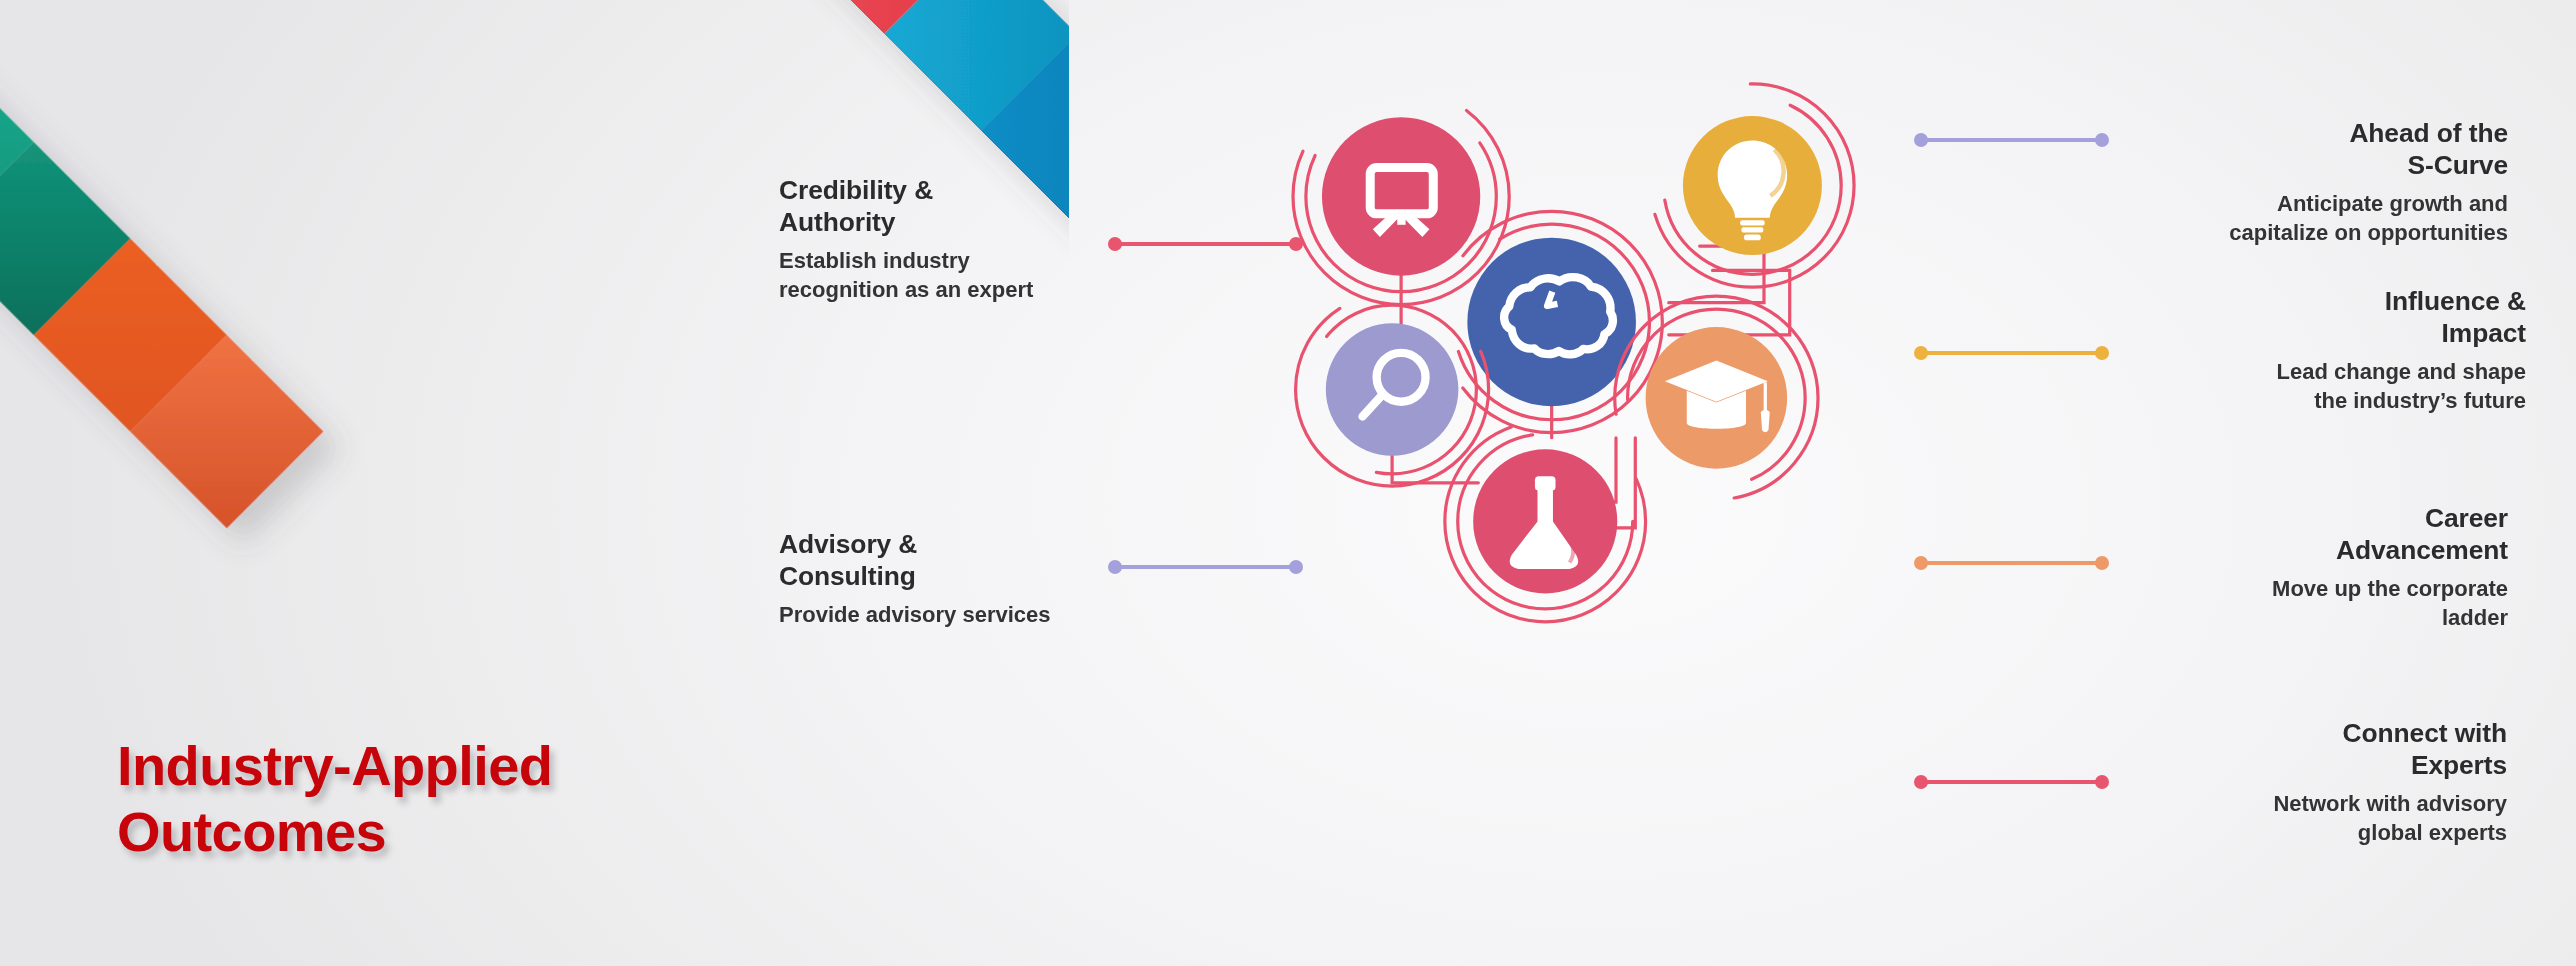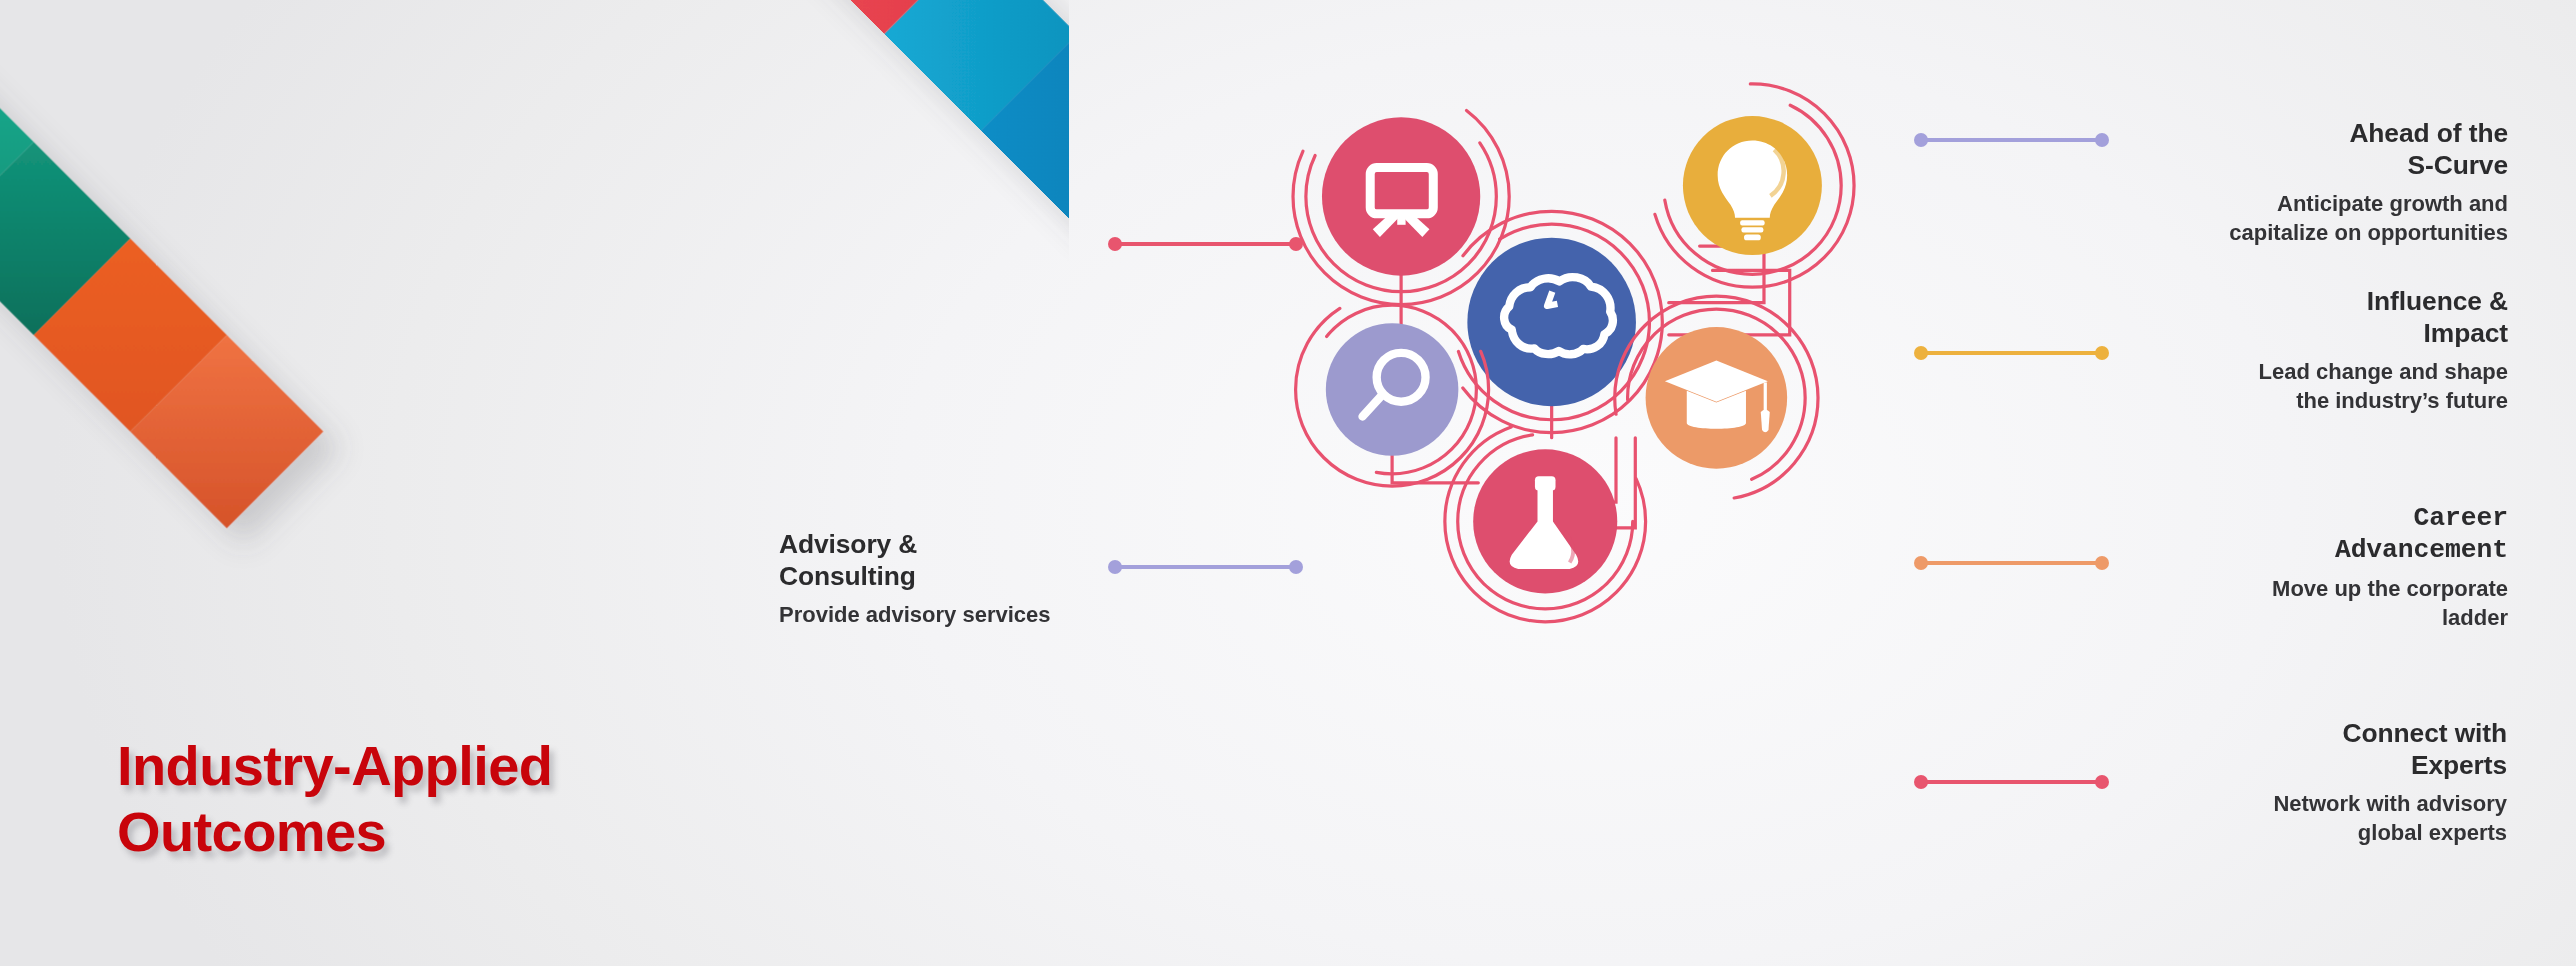--- a/index.html
+++ b/index.html
@@ -236,20 +236,26 @@
       <circle cx="420" cy="690" r="136" fill="none" stroke="#E8526F" stroke-width="5" stroke-dasharray="680 240" stroke-dashoffset="60" stroke-linecap="round"></circle>
       <circle cx="420" cy="690" r="112" fill="#DE4E6E"></circle>
       <g fill="#ffffff">
         <rect x="404" y="620" width="32" height="22" rx="6"></rect>
         <path d="M408 640 L432 640 L432 690 L468 742 q10 18 -10 22 l-80 0 q-20 -4 -10 -22 L408 690 Z"></path>
       </g>
       <path d="M450 706 q22 26 8 48" fill="none" stroke="#DE4E6E" stroke-width="6" opacity="0.5"></path>
     </g>
   </svg>
 
+  <div class="label left" style="left:779px; top:174px; width:399px;">
+    <div class="title" style="white-space:pre-line;">Credibility &amp;
+Authority</div>
+    <div class="desc" style="white-space:pre-line;">Establish industry
+recognition as an expert</div>
+  </div>
   <div class="conn" style="left:1109px; top:237px; width:193px; color:#E8556E;">
     <span class="bar"></span>
     <span class="dot a"></span>
     <span class="dot b"></span>
   </div>
 
   <div class="label left" style="left:779px; top:528px; width:399px;">
     <div class="title" style="white-space:pre-line;">Advisory &amp;
 Consulting</div>
     <div class="desc" style="white-space:pre-line;">Provide advisory services</div>
@@ -265,34 +271,34 @@
 S-Curve</div>
     <div class="desc" style="white-space:pre-line;">Anticipate growth and
 capitalize on opportunities</div>
   </div>
   <div class="conn" style="left:1915px; top:133px; width:193px; color:#A3A0DB;">
     <span class="bar"></span>
     <span class="dot a"></span>
     <span class="dot b"></span>
   </div>
 
-  <div class="label right" style="right:68px; top:285px; width:412px;">
+  <div class="label right" style="right:50px; top:285px; width:412px;">
     <div class="title" style="white-space:pre-line;">Influence &amp;
 Impact</div>
     <div class="desc" style="white-space:pre-line;">Lead change and shape
 the industry’s future</div>
   </div>
   <div class="conn" style="left:1915px; top:346px; width:193px; color:#EDB13E;">
     <span class="bar"></span>
     <span class="dot a"></span>
     <span class="dot b"></span>
   </div>
 
   <div class="label right" style="right:68px; top:502px; width:412px;">
-    <div class="title" style="white-space:pre-line;font-family:Liberation Mono, monospace;">Career
+    <div class="title" style="white-space:pre-line;">Career
 Advancement</div>
     <div class="desc" style="white-space:pre-line;">Move up the corporate
 ladder</div>
   </div>
   <div class="conn" style="left:1915px; top:556px; width:193px; color:#EE9A68;">
     <span class="bar"></span>
     <span class="dot a"></span>
     <span class="dot b"></span>
   </div>
 

